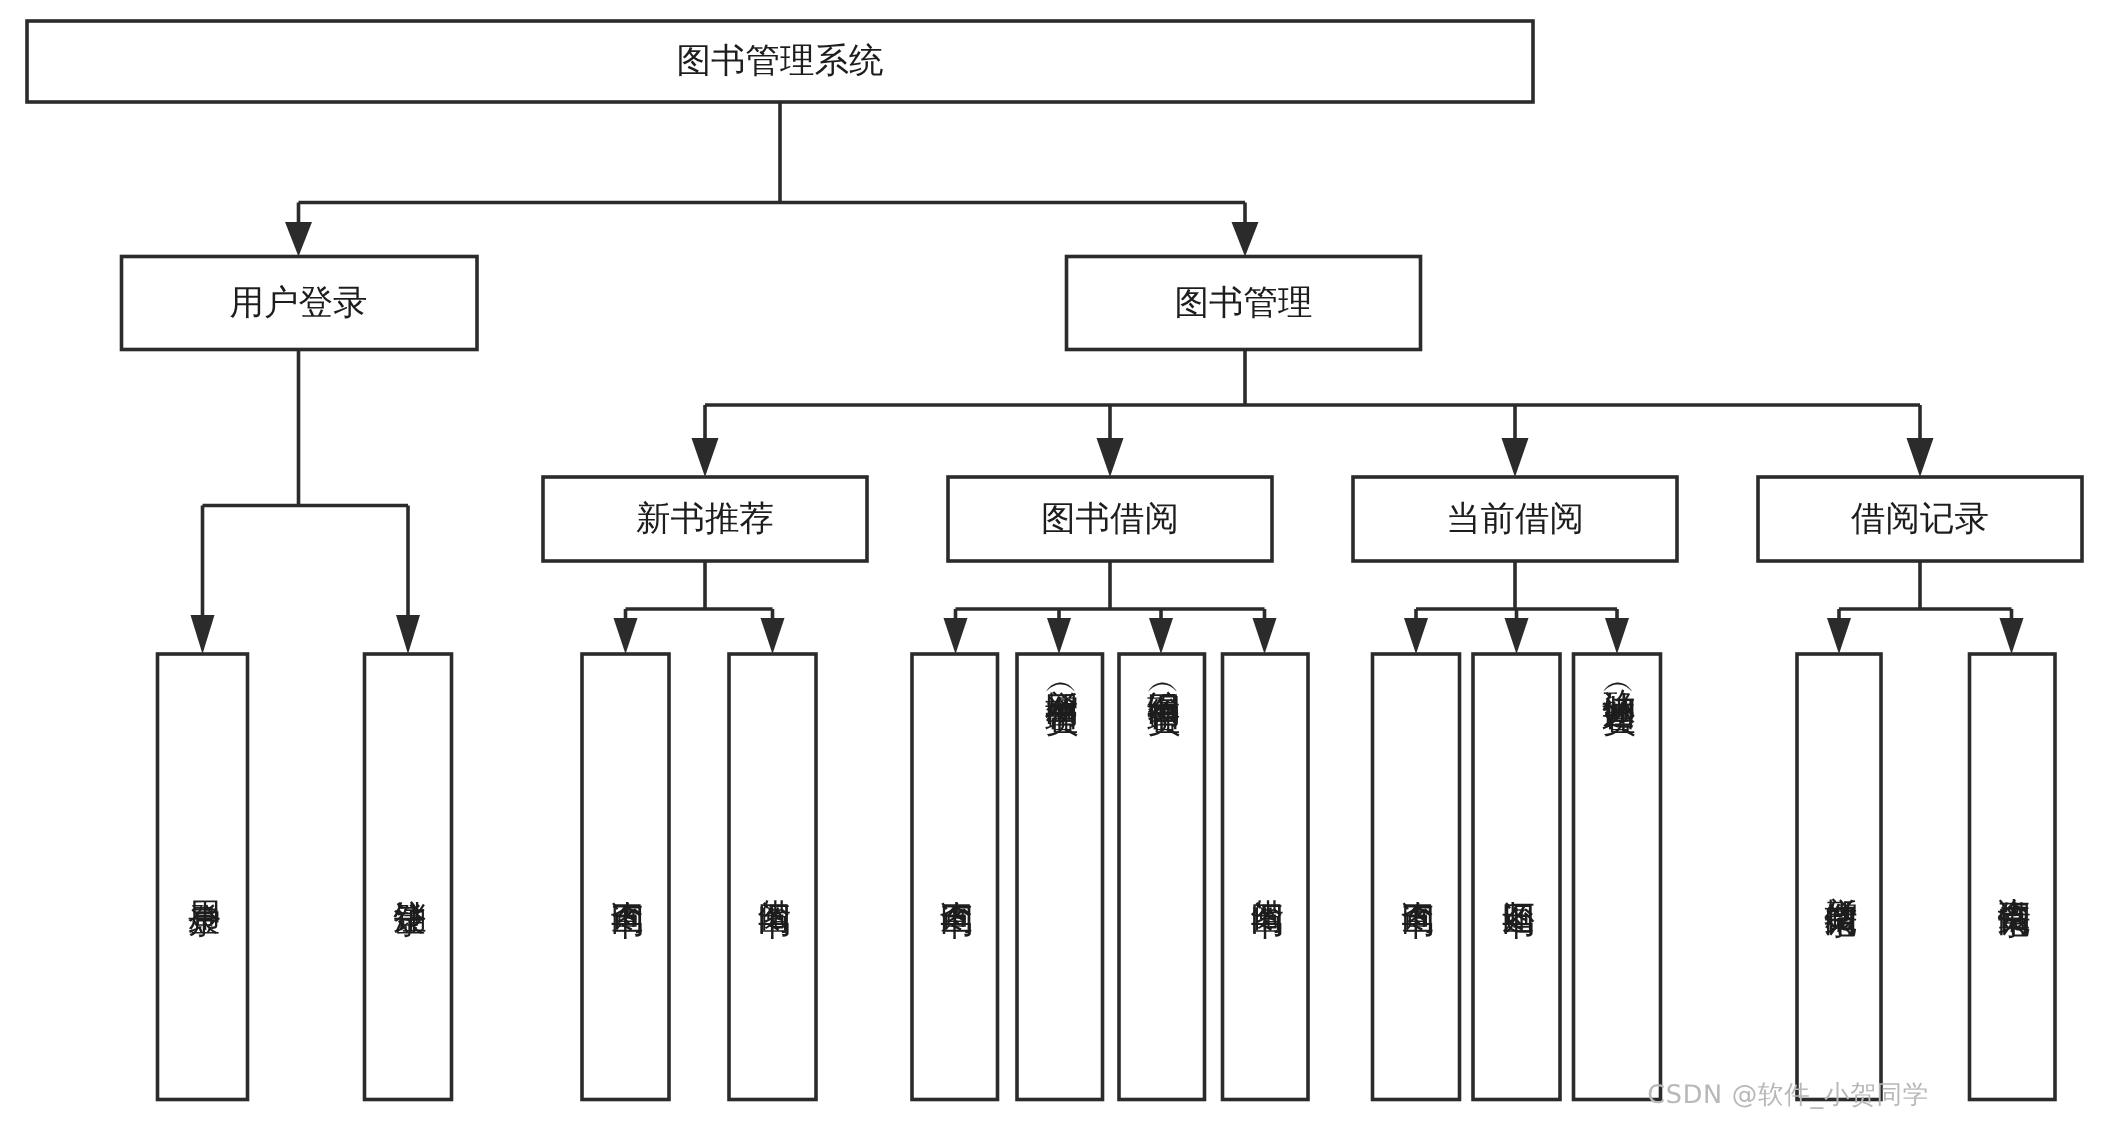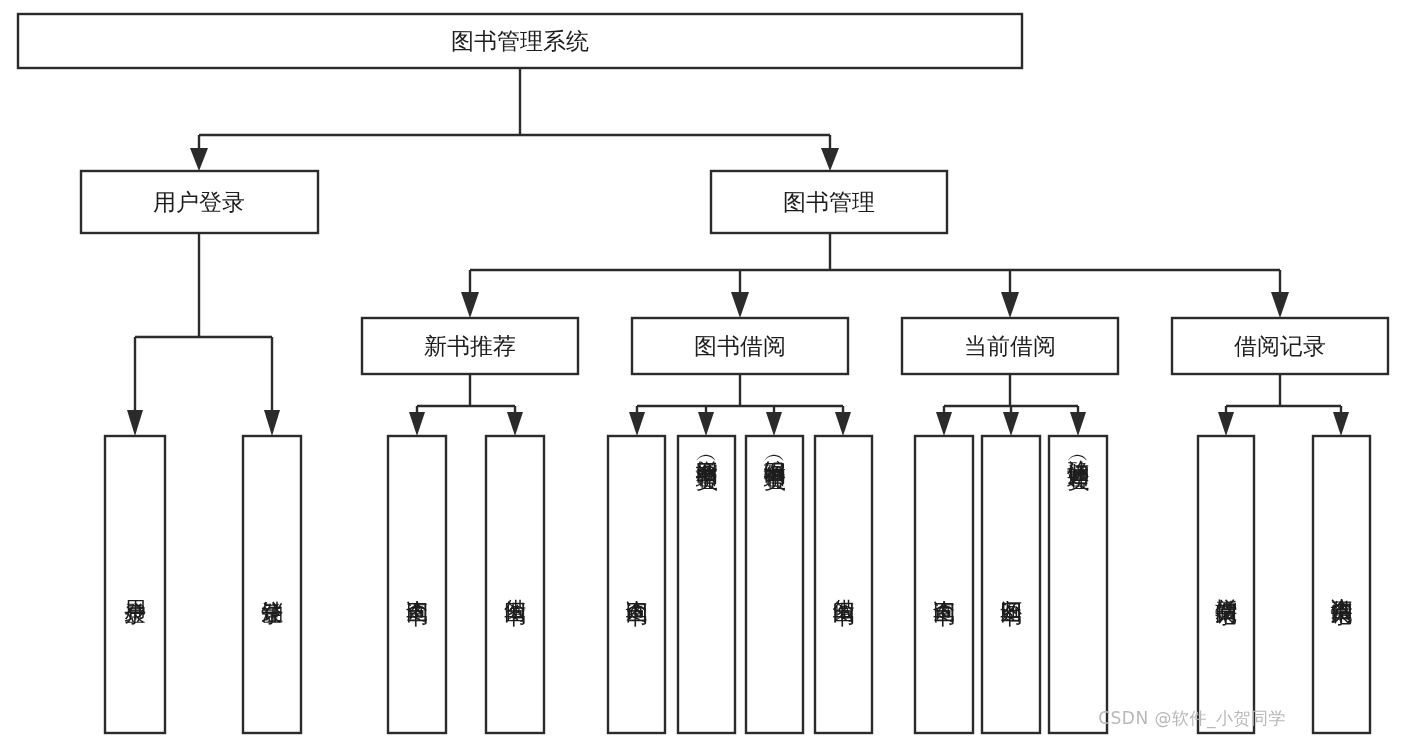--- a/index.html
+++ b/index.html
@@ -62,21 +62,21 @@
     font-family: "DejaVu Sans", "Liberation Sans", sans-serif;
     font-size: 22px;
     line-height: 1.12;
     letter-spacing: 1.5px;
     color: #1d1d1d;
     white-space: nowrap;
   }
   .watermark {
     position: absolute;
     right: 8px;
-    bottom: 17px;
+    bottom: 6px;
     font-family: "DejaVu Sans", "Liberation Sans", sans-serif;
     font-size: 17px;
     color: #b8b8b8;
     white-space: nowrap;
     letter-spacing: 0.5px;
   }
 </style>
 </head>
 <body>
 

